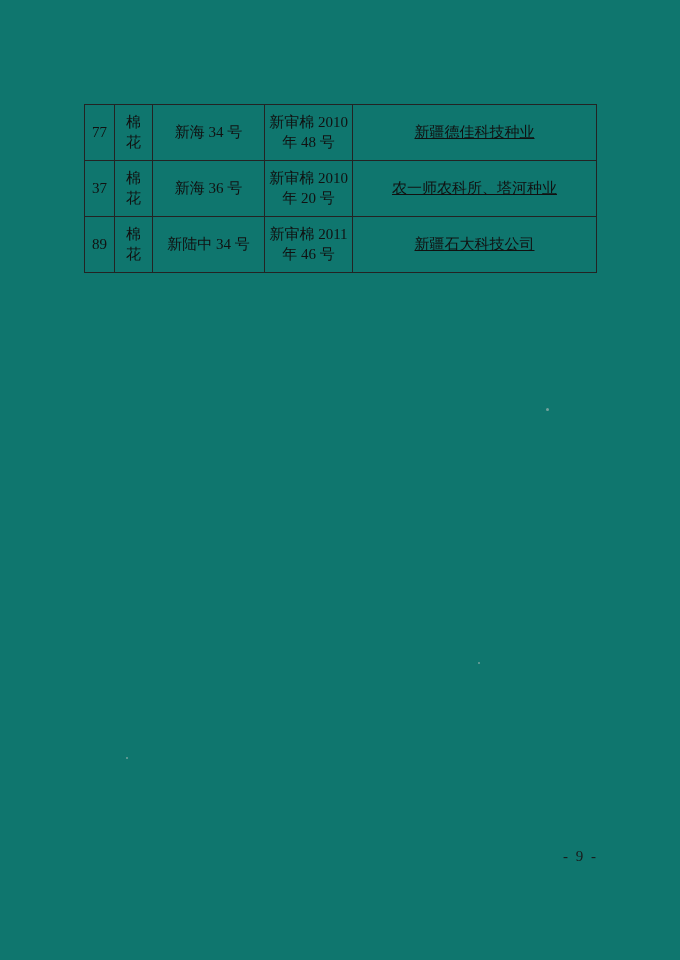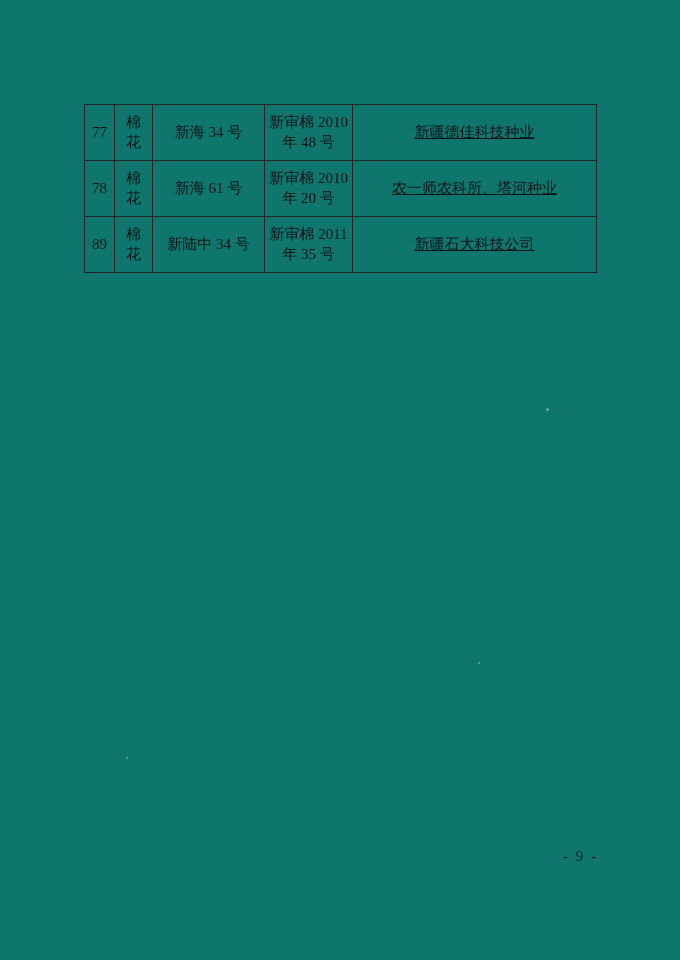--- a/index.html
+++ b/index.html
@@ -125,40 +125,40 @@
               <span class="crop-text">棉花</span>
             </td>
           <td class="cell-name">新海 34 号</td>
           <td class="cell-code">
             <span class="code-line">新审棉 2010</span>
             <span class="code-line">年 48 号</span>
           </td>
           <td class="cell-org">新疆德佳科技种业</td>
         </tr>
         <tr>
-          <td class="cell-no">78</td>
+          <td class="cell-no">37</td>
           <td class="cell-crop">
               <span class="crop-text">棉花</span>
             </td>
-          <td class="cell-name">新海 61 号</td>
+          <td class="cell-name">新海 36 号</td>
           <td class="cell-code">
             <span class="code-line">新审棉 2010</span>
             <span class="code-line">年 20 号</span>
           </td>
           <td class="cell-org">农一师农科所、塔河种业</td>
         </tr>
         <tr>
           <td class="cell-no">89</td>
           <td class="cell-crop">
               <span class="crop-text">棉花</span>
             </td>
           <td class="cell-name">新陆中 34 号</td>
           <td class="cell-code">
             <span class="code-line">新审棉 2011</span>
-            <span class="code-line">年 35 号</span>
+            <span class="code-line">年 46 号</span>
           </td>
           <td class="cell-org">新疆石大科技公司</td>
         </tr>
       </tbody>
     </table>
 
     <div class="page-number">- 9 -</div>
 
     <div class="speck" style="left:546px; top:408px; width:3px; height:3px;"></div>
     <div class="speck" style="left:126px; top:757px; width:2px; height:2px;"></div>

